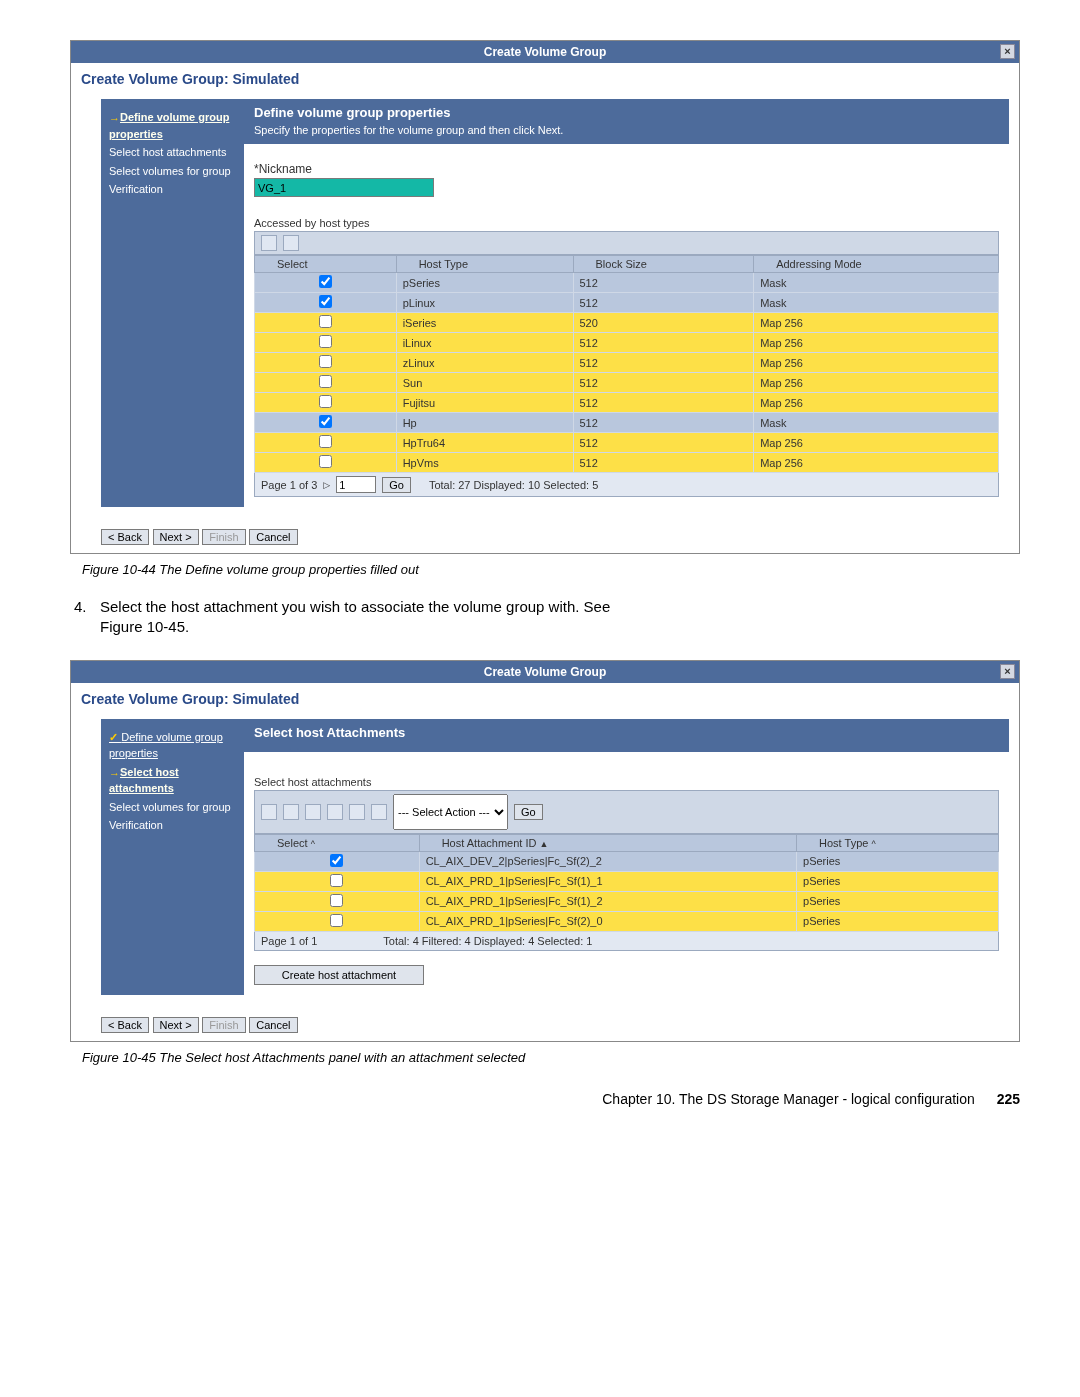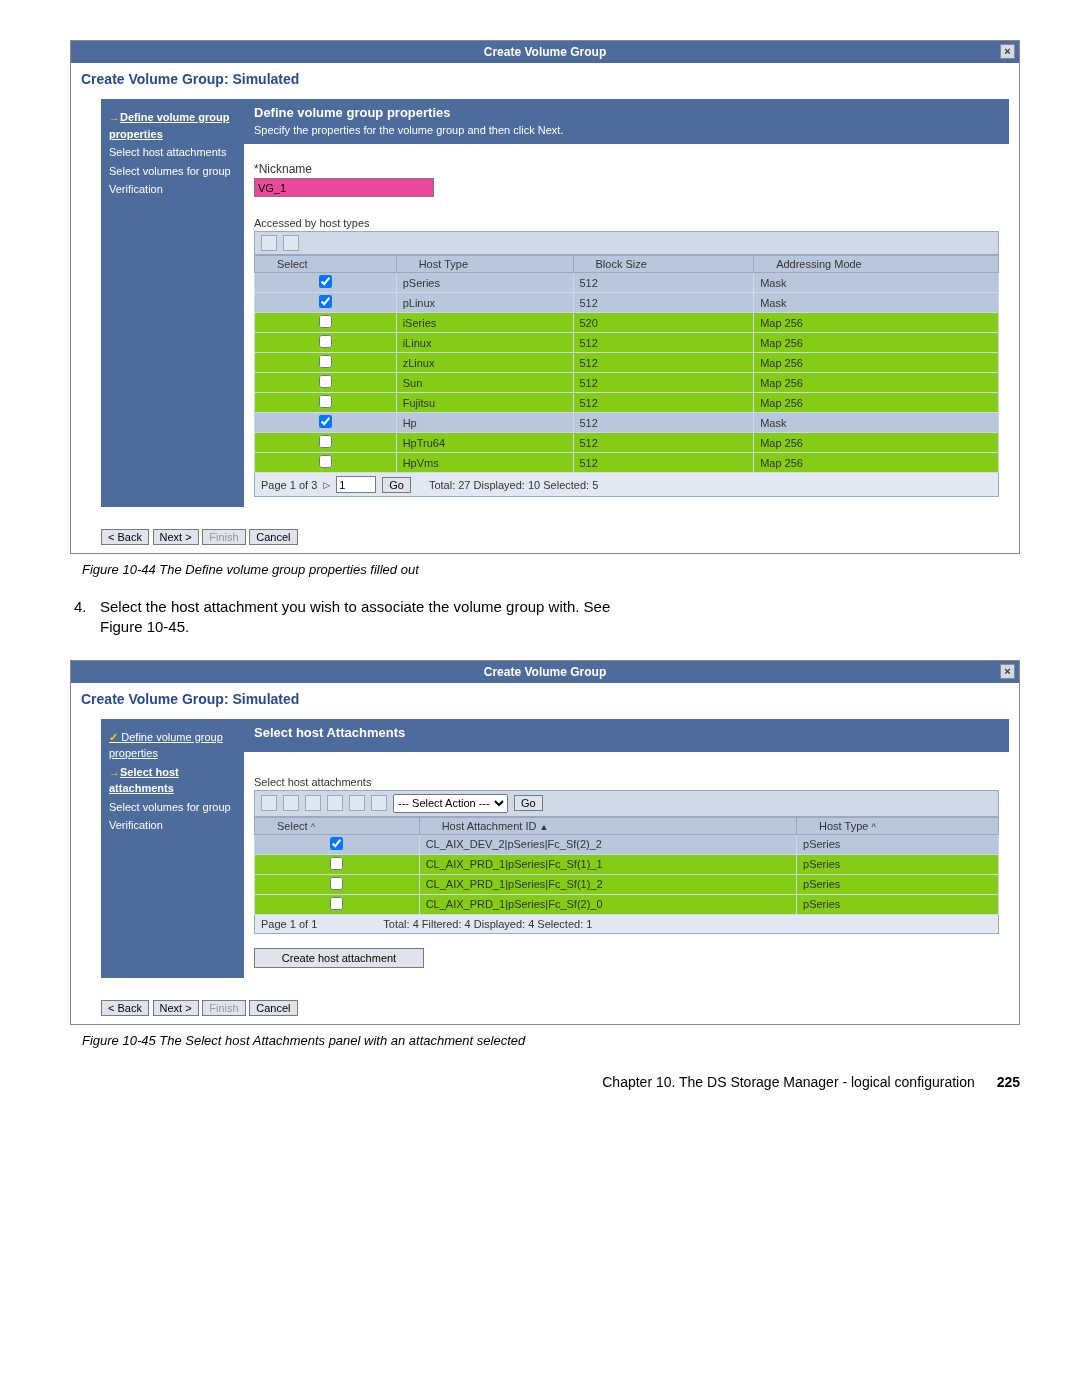--- a/index.html
+++ b/index.html
@@ -15,35 +15,35 @@
   .sidebar .step.active { text-decoration: underline; font-weight: bold; color: #ffe; }
   .sidebar .step.active::before { content: "→ "; color: #ffcc00; font-weight: bold; text-decoration: none; display: inline-block; }
   .sidebar .step.done { text-decoration: underline; color: #fff; }
   .sidebar .step.done::before { content: "✓ "; color: #ffcc00; font-weight: bold; }
   .pane { flex: 1; background: #fff; border: 0; padding: 0 0 0 0; font-size: 11px; color: #333; }
   .pane-header { background: #4d6b9b; color: #fff; padding: 6px 10px 8px 10px; }
   .pane-header h3 { font-size: 13px; font-weight: bold; margin-bottom: 4px; }
   .pane-header p { font-size: 11px; }
   .pane-content { padding: 18px 10px 10px 10px; }
   .field-label { font-size: 12px; margin-bottom: 2px; }
-  .field-input { width: 180px; height: 19px; border: 1px solid #7a7a7a; background: #ec4899; font-size: 11px; padding: 1px 3px; }
+  .field-input { width: 180px; height: 19px; border: 1px solid #7a7a7a; background: #14b8a6; font-size: 11px; padding: 1px 3px; }
   .sub-label { margin-top: 20px; margin-bottom: 2px; font-size: 11px; }
   .tbl-toolbar { background: #cfd8e6; border: 1px solid #9ba9bf; padding: 3px 6px; display: flex; align-items: center; gap: 6px; }
   .tbl-toolbar .ticon { width: 16px; height: 16px; background: #e0e7f2; border: 1px solid #9ba9bf; display: inline-block; }
   table.grid { border-collapse: collapse; width: 100%; font-size: 11px; }
   table.grid th { background: #b9c7dd; border: 1px solid #9ba9bf; text-align: left; font-weight: normal; padding: 2px 22px; }
-  table.grid td { border: 1px solid #cfd8e6; padding: 2px 6px; background: #84cc16; }
+  table.grid td { border: 1px solid #cfd8e6; padding: 2px 6px; background: #fde047; }
   table.grid tr.sel td { background: #b9c7dd; }
   .cb { width: 13px; height: 13px; }
   .pager { background: #e2e8f2; border: 1px solid #9ba9bf; border-top: none; padding: 3px 6px; display: flex; align-items: center; gap: 6px; font-size: 11px; }
   .pager input.pnum { width: 40px; height: 17px; border: 1px solid #7a7a7a; font-size: 11px; text-align: left; padding-left: 2px; }
   .pager button, .btn { font-size: 11px; padding: 1px 6px; border: 1px solid #7a7a7a; background: #dfe4ec; cursor: pointer; }
   .btn[disabled] { color: #999; }
   .btn-row { padding: 10px 0 8px 30px; }
-  .select-action { height: 19px; font-size: 11px; }
+  .select-action { height: 36px; font-size: 11px; }
   .create-host-btn { margin-top: 14px; width: 170px; height: 20px; font-size: 11px; border: 1px solid #7a7a7a; background: #dfe4ec; }
   .caption { font-style: italic; font-size: 13px; margin: 6px 0 20px 12px; }
   .body-text { font-size: 15px; margin: 0 0 22px 30px; line-height: 1.35; }
   .body-text .num { display: inline-block; width: 26px; margin-left: -26px; }
   .footer { text-align: right; font-size: 14px; margin-top: 26px; }
   .footer .pn { font-weight: bold; margin-left: 18px; }
   .caret { font-size: 9px; }
 </style>
 </head>
 <body>

